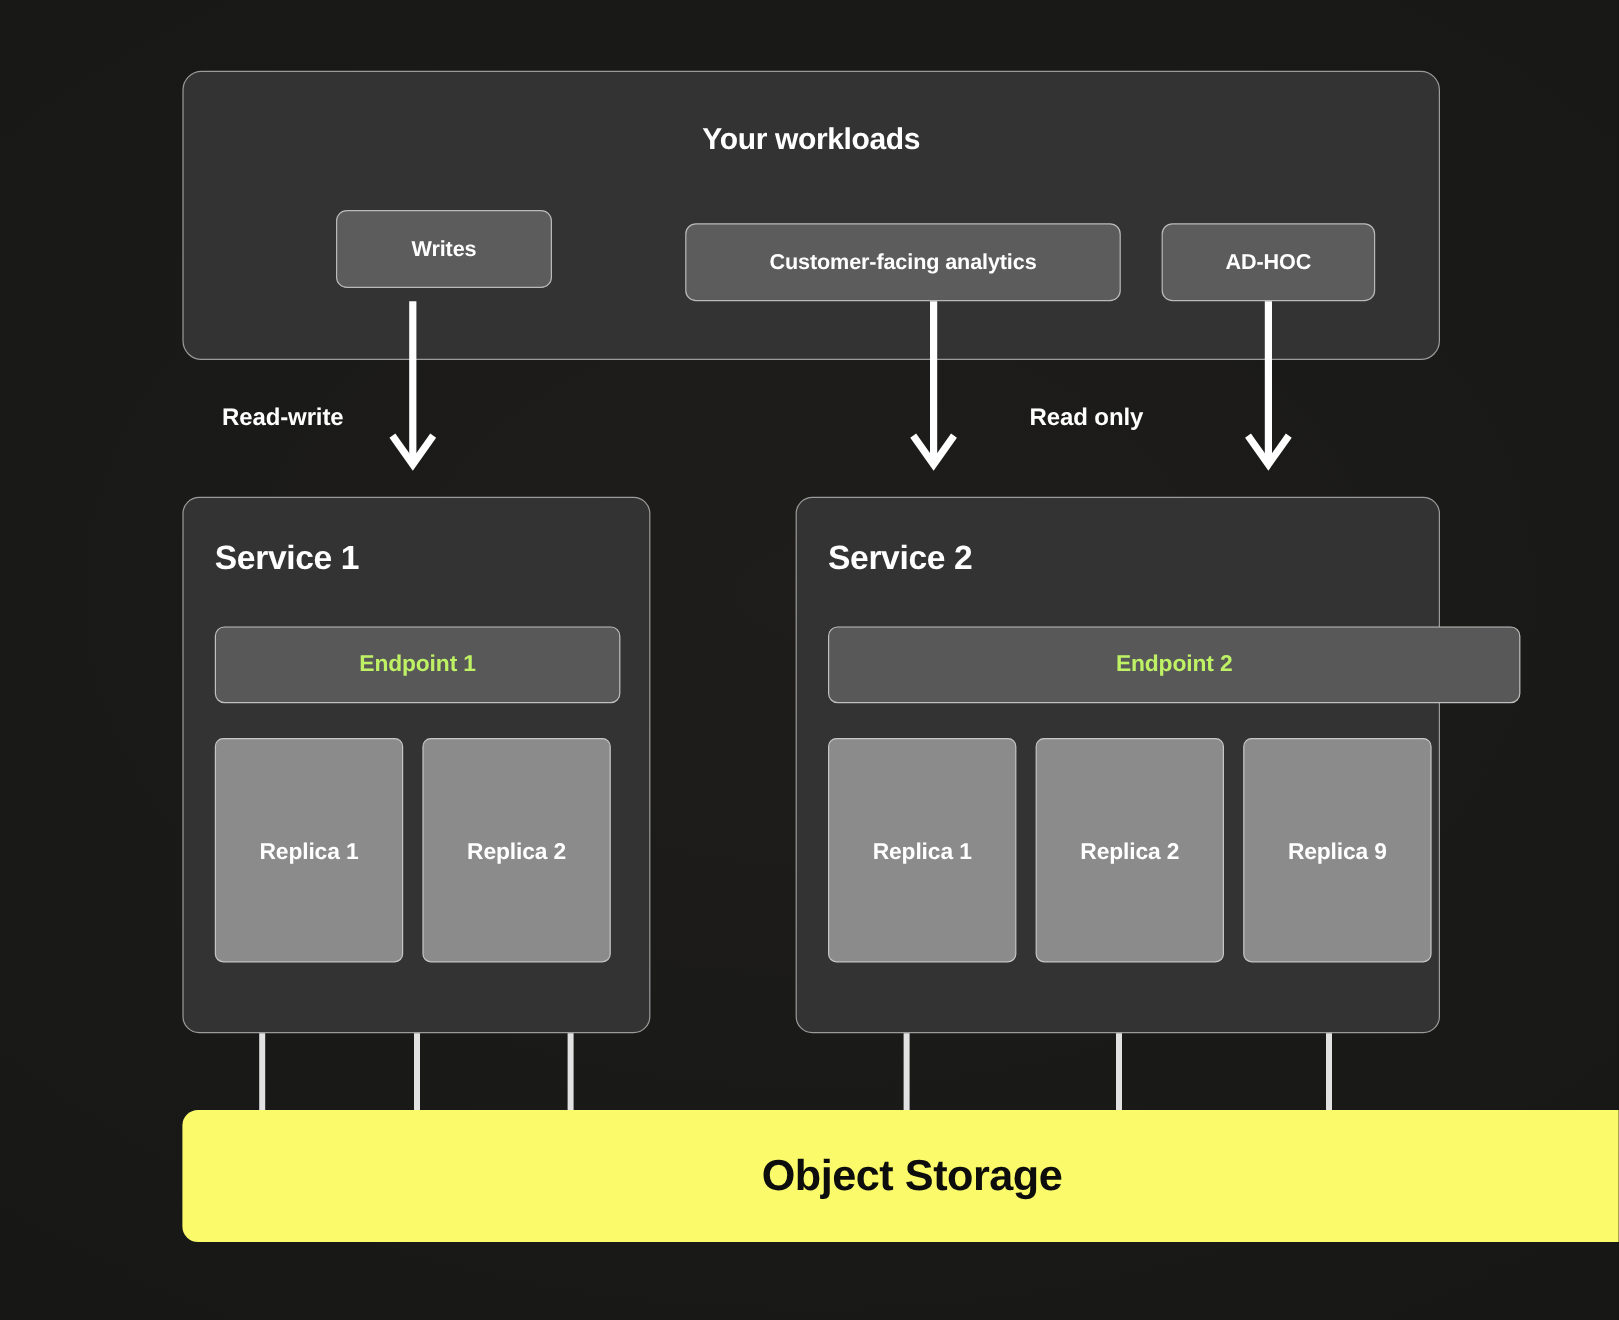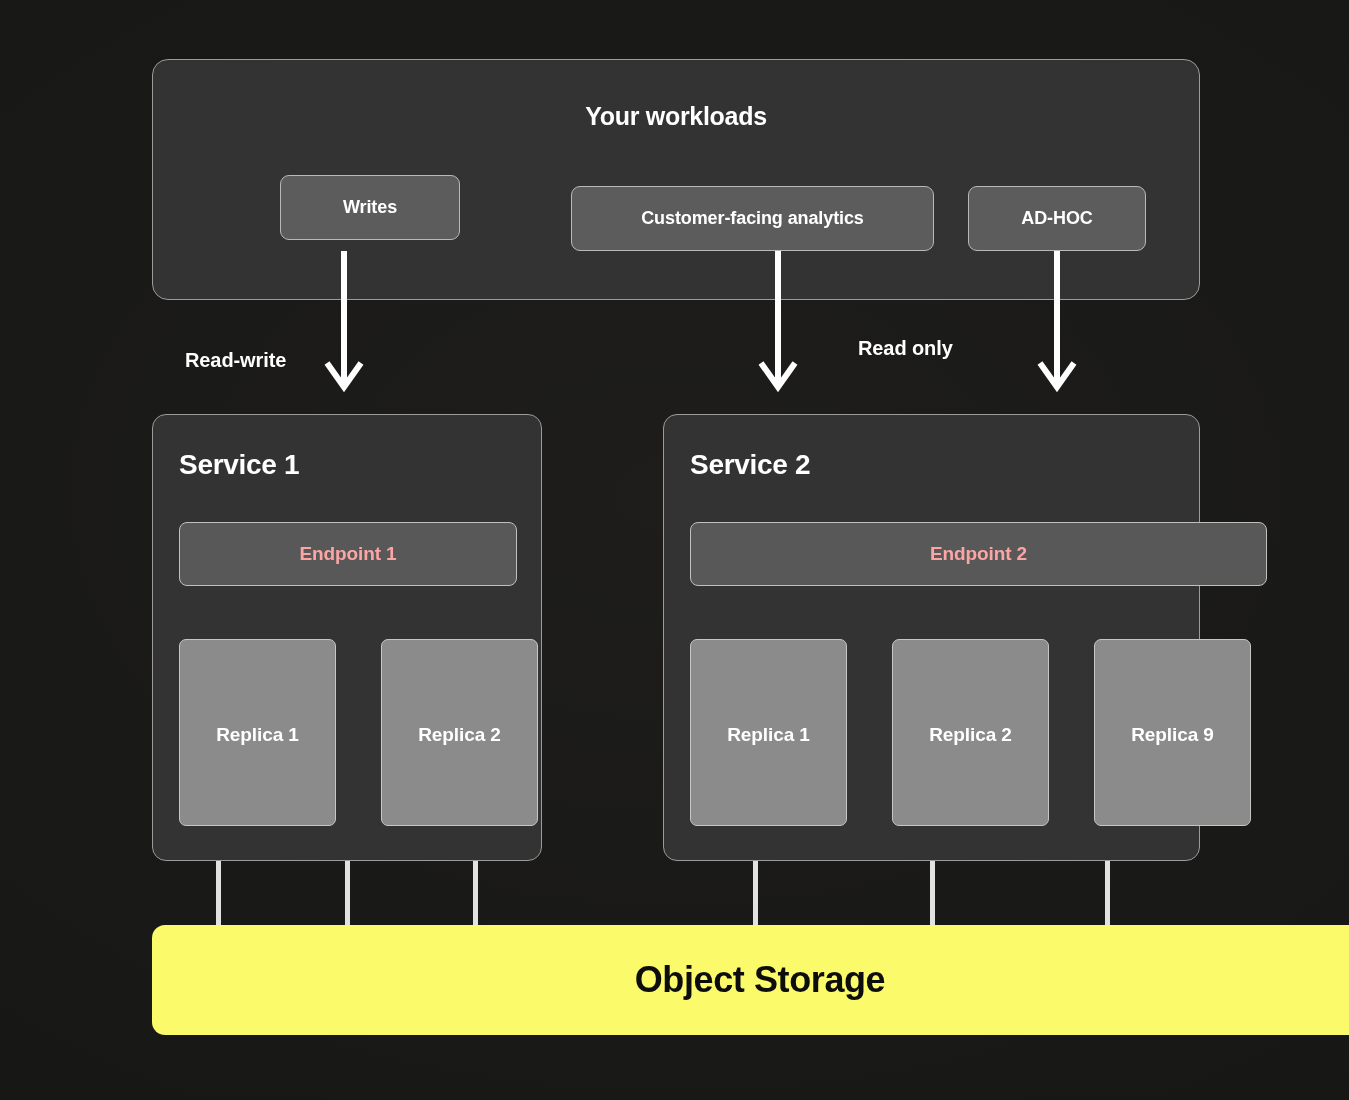--- a/index.html
+++ b/index.html
@@ -72,21 +72,21 @@
   .arrow svg { display: block; overflow: visible; }
 
   .flow-label {
     position: absolute;
     color: #ffffff;
     font-size: 20px;
     font-weight: bold;
     white-space: nowrap;
     letter-spacing: -0.1px;
   }
-  #label-read-write { left: 185px; top: 337px; margin-top: 12px; }
+  #label-read-write { left: 185px; top: 337px; }
   #label-read-only  { left: 858px; top: 337px; }
 
   
   #service1-panel { left: 152px;  top: 414px; width: 390px; height: 447px; }
   #service2-panel { left: 663px;  top: 414px; width: 537px; height: 447px; }
 
   .service-title {
     position: absolute;
     left: 26px;
     top: 34px;
@@ -98,38 +98,38 @@
 
   .endpoint-bar {
     position: absolute;
     left: 26px;
     top: 107px;
     height: 64px;
     background: #585858;
     border: 1px solid #c0c0c0;
     border-radius: 8px;
     box-sizing: border-box;
-    color: #fca5a5;
+    color: #bef264;
     font-size: 19px;
     font-weight: bold;
     display: flex;
     align-items: center;
     justify-content: center;
     letter-spacing: -0.1px;
   }
   #service1-panel .endpoint-bar { width: 338px; }
   #service2-panel .endpoint-bar { width: 577px; }
 
   .replica-row {
     position: absolute;
     left: 26px;
-    top: 224px;
+    top: 200px;
     height: 187px;
     display: flex;
-    gap: 45px;
+    gap: 16px;
   }
   .replica-box {
     width: 157px;
     height: 187px;
     background: #8b8b8b;
     border: 1px solid #c6c6c6;
     border-radius: 7px;
     box-sizing: border-box;
     position: relative;
     color: #ffffff;

